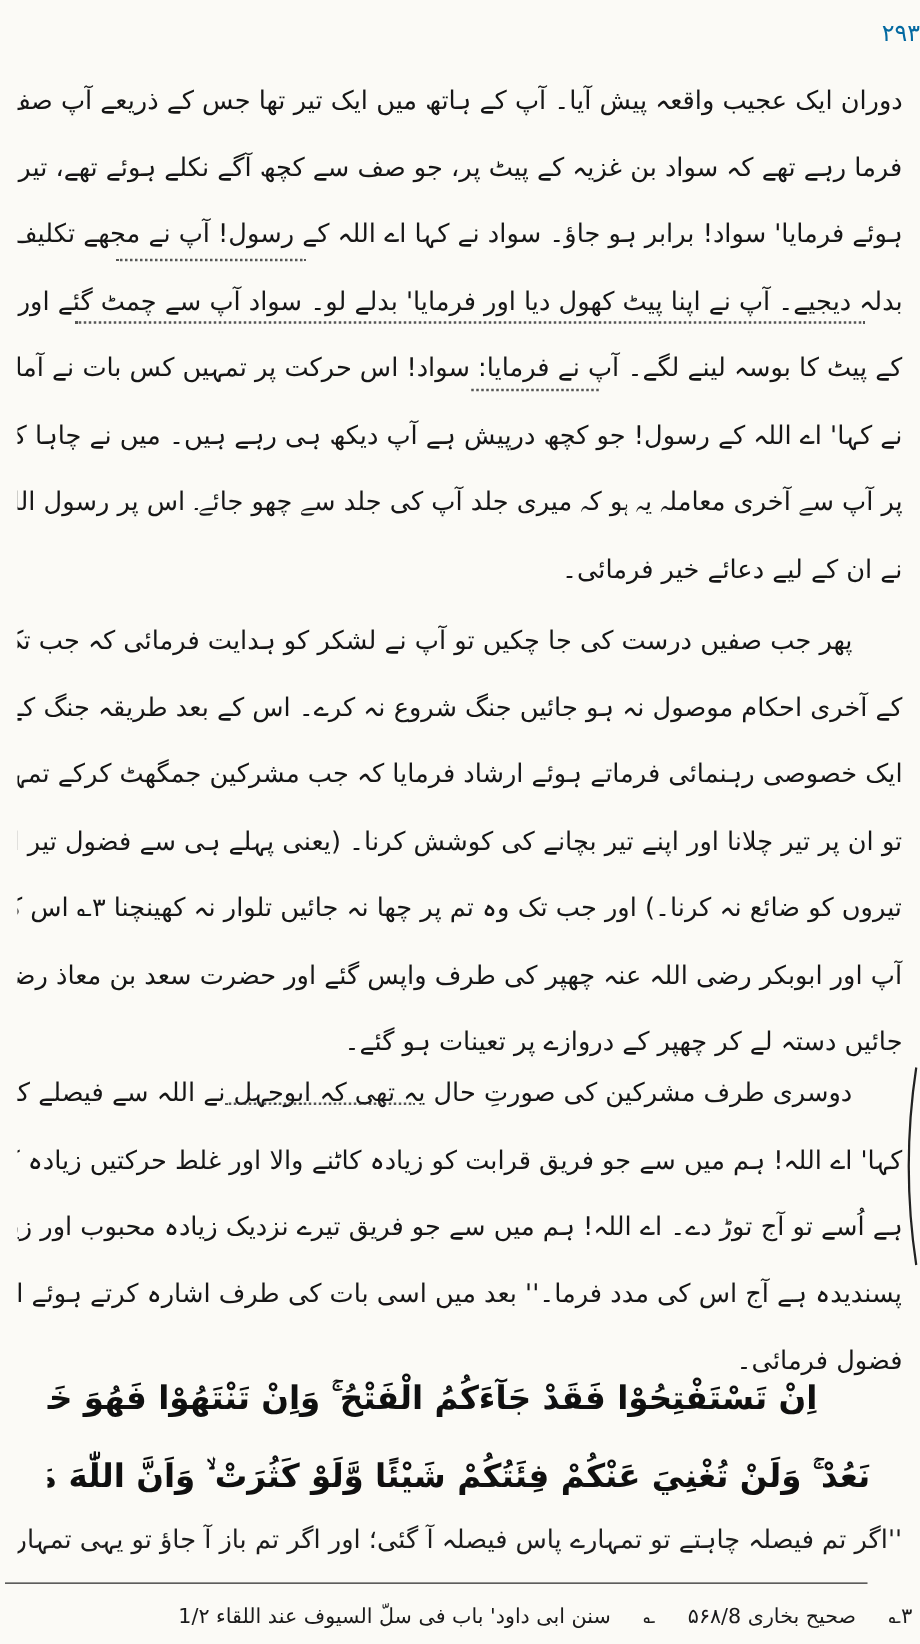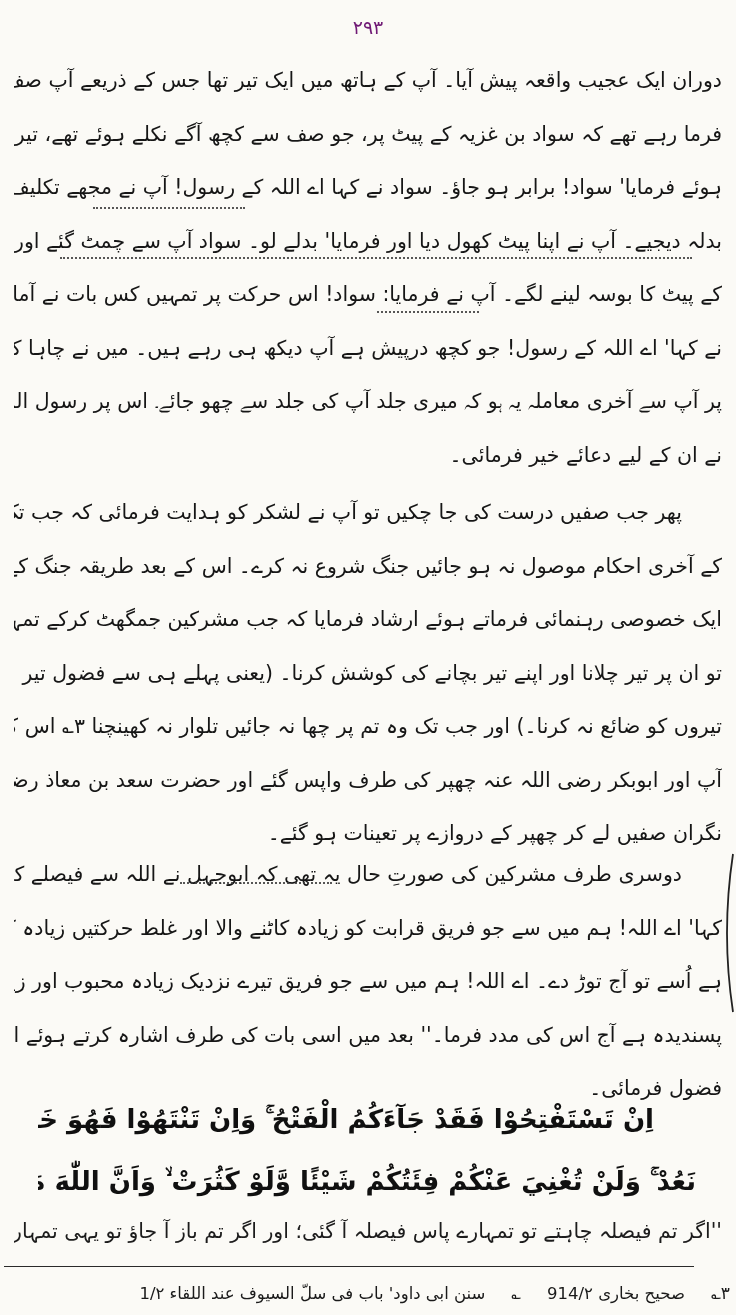--- a/index.html
+++ b/index.html
@@ -5,21 +5,21 @@
   html,body{margin:0;padding:0;}
   body{
     width:736px;height:1315px;position:relative;
     background:#fbfaf6;
     font-family:"DejaVu Sans",sans-serif;
     color:#1c1c1c;overflow:hidden;
   }
   .page{position:absolute;inset:0;}
   .page-number{
     position:absolute;top:16px;left:0;right:0;
-    text-align:center;font-size:19px;letter-spacing:2px;color:#701a75;
+    font-size:19px;letter-spacing:2px;color:#0369a1;
   }
   .para{position:absolute;right:14px;left:14px;direction:rtl;}
   .line{
     height:53.5px;line-height:53.5px;font-size:20.5px;
     text-align:justify;text-align-last:justify;
     white-space:nowrap;overflow:hidden;color:#161616;
   }
   .line.end{text-align:left;text-align-last:right;}
   .line.indent{padding-right:40px;}
   .p1{top:54px;}
@@ -70,42 +70,42 @@
     <div class="line end">نے ان کے لیے دعائے خیر فرمائی۔</div>
   </div>
 
   <div class="para p2">
     <div class="line indent">پھر جب صفیں درست کی جا چکیں تو آپ نے لشکر کو ہدایت فرمائی کہ جب تک اسے آپ</div>
     <div class="line">کے آخری احکام موصول نہ ہو جائیں جنگ شروع نہ کرے۔ اس کے بعد طریقہ جنگ کے بارے میں</div>
     <div class="line">ایک خصوصی رہنمائی فرماتے ہوئے ارشاد فرمایا کہ جب مشرکین جمگھٹ کرکے تمہارے قریب آ جائیں</div>
     <div class="line">تو ان پر تیر چلانا اور اپنے تیر بچانے کی کوشش کرنا۔ (یعنی پہلے ہی سے فضول تیر اندازی کرکے</div>
     <div class="line">تیروں کو ضائع نہ کرنا۔) اور جب تک وہ تم پر چھا نہ جائیں تلوار نہ کھینچنا ۳؎ اس کے بعد خاص</div>
     <div class="line">آپ اور ابوبکر رضی اللہ عنہ چھپر کی طرف واپس گئے اور حضرت سعد بن معاذ رضی اللہ عنہ اپنا</div>
-    <div class="line end">نگران صفیں لے کر چھپر کے دروازے پر تعینات ہو گئے۔</div>
+    <div class="line end">جائیں دستہ لے کر چھپر کے دروازے پر تعینات ہو گئے۔</div>
   </div>
 
   <div class="para p3">
     <div class="line indent">دوسری طرف مشرکین کی صورتِ حال یہ تھی کہ ابوجہل نے اللہ سے فیصلے کی دعا کی۔ اس نے</div>
     <div class="line">کہا' اے اللہ! ہم میں سے جو فریق قرابت کو زیادہ کاٹنے والا اور غلط حرکتیں زیادہ کرنے والا</div>
     <div class="line">ہے اُسے تو آج توڑ دے۔ اے اللہ! ہم میں سے جو فریق تیرے نزدیک زیادہ محبوب اور زیادہ</div>
     <div class="line">پسندیدہ ہے آج اس کی مدد فرما۔'' بعد میں اسی بات کی طرف اشارہ کرتے ہوئے اللہ نے یہ آیت</div>
     <div class="line end">فضول فرمائی۔</div>
   </div>
 
   <div class="verse">
     <div class="vline first">اِنْ تَسْتَفْتِحُوْا فَقَدْ جَآءَكُمُ الْفَتْحُ ۚ وَاِنْ تَنْتَهُوْا فَهُوَ خَيْرٌ لَّكُمْ ۚ وَاِنْ تَعُوْدُوْا</div>
     <div class="vline">نَعُدْ ۚ وَلَنْ تُغْنِيَ عَنْكُمْ فِئَتُكُمْ شَيْئًا وَّلَوْ كَثُرَتْ ۙ وَاَنَّ اللّٰهَ مَعَ الْمُؤْمِنِيْنَ ○ (۱۹:۸)</div>
   </div>
 
   <div class="translation">''اگر تم فیصلہ چاہتے تو تمہارے پاس فیصلہ آ گئی؛ اور اگر تم باز آ جاؤ تو یہی تمہارے لیے</div>
 
   <div class="footnote-divider"></div>
   <div class="footnote">
     <span class="fn-marker">۳؎</span>
-    <span>صحیح بخاری 914/۲</span>
+    <span>صحیح بخاری ۵۶۸/8</span>
     <span>؎</span>
     <span>سنن ابی داود' باب فی سلّ السیوف عند اللقاء 1/۲</span>
   </div>
 
   <div class="dotted" style="top:207px;left:93px;width:152px;"></div>
   <div class="dotted" style="top:257px;left:60px;width:632px;"></div>
   <div class="dotted" style="top:311px;left:377px;width:102px;"></div>
   <div class="dotted" style="top:882px;left:180px;width:152px;"></div>
 
   <svg class="margin-bracket" viewBox="0 0 16 162" xmlns="http://www.w3.org/2000/svg">

